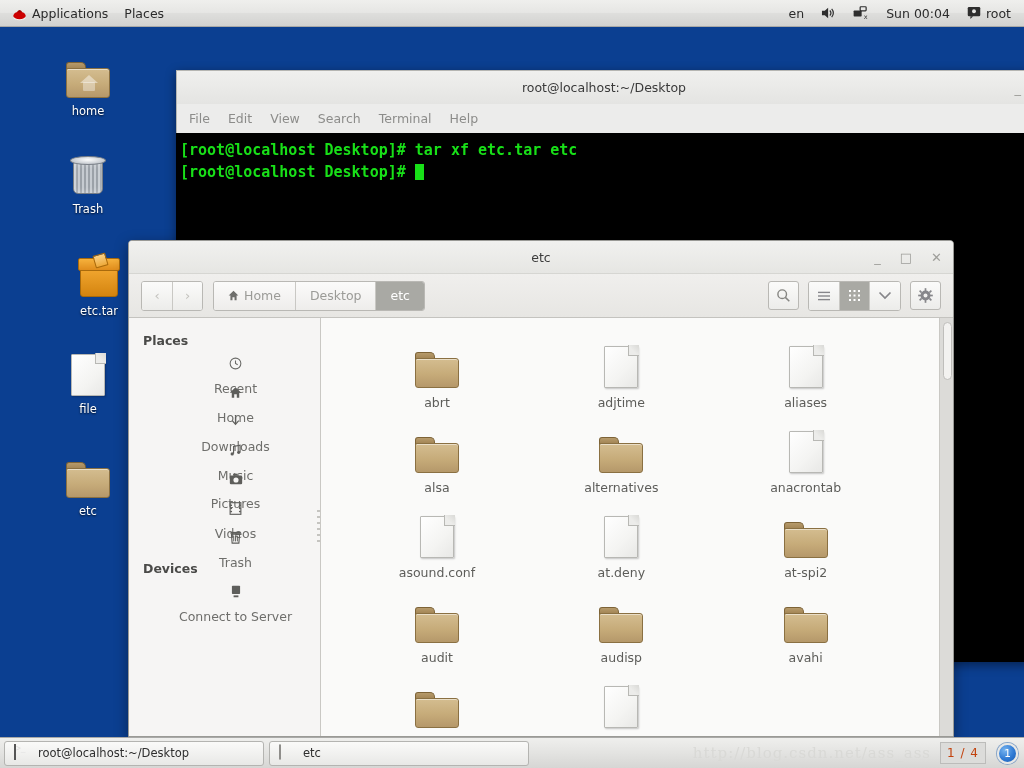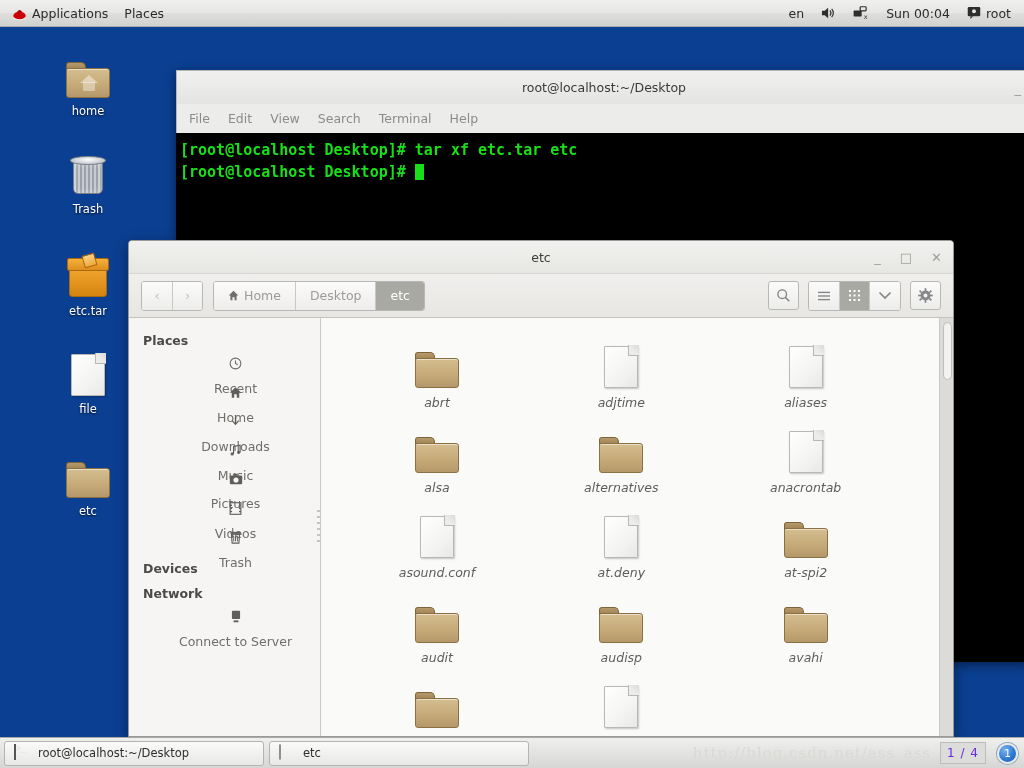--- a/index.html
+++ b/index.html
@@ -204,21 +204,21 @@
   .sb-ico { width: 15px; text-align: center; color: #5e5e5b; font-size: 12px; }
   .splitter-grip {
     position: absolute; right: -1px; top: 50%; transform: translateY(-50%);
     width: 4px; height: 34px;
     background: repeating-linear-gradient(to bottom, #c5c4c0 0 2px, transparent 2px 6px);
   }
 
   #fm-content { flex: 1; background: #fafaf9; position: relative; overflow: hidden; }
   #fm-grid {
     display: grid; grid-template-columns: repeat(3, 1fr);
-    padding: 16px 26px 0 26px; row-gap: 5px; width: 605px; font-style: italic;
+    padding: 16px 26px 0 26px; row-gap: 5px; width: 605px;
   }
   .fitem { width: 180px; text-align: center; cursor: default; padding: 6px 0 4px; }
   .fitem .icowrap { height: 48px; display: flex; align-items: flex-end; justify-content: center; }
   .fitem .fname { margin-top: 7px; font-size: 12.5px; color: #5d5d5a; line-height: 15px; }
 
   #fm-scroll {
     position: absolute; right: 0; top: 0; width: 14px; height: 100%;
     background: #dcdbd8; border-left: 1px solid #c9c8c4;
   }
   #fm-scroll .thumb {
@@ -252,21 +252,21 @@
   .fm-mini::after {
     content:""; position:absolute; left:2px; top:2px; right:2px; bottom:2px;
     background: repeating-linear-gradient(to bottom, #9a9a96 0 1px, transparent 1px 5px);
   }
   #watermark {
     margin-left: auto; font-family: "DejaVu Serif", "Liberation Serif", serif;
     font-size: 15px; color: #d9d9d6; letter-spacing: 1px; white-space: nowrap;
     padding-right: 4px; user-select: none;
   }
   #workspace {
-    font-size: 12px; color: #6d28d9; background: #dcdcda;
+    font-size: 12px; color: #c2410c; background: #dcdcda;
     border: 1px solid #bcbcba; padding: 3px 6px; letter-spacing: 1px;
   }
   #taskcount {
     width: 21px; height: 21px; border-radius: 50%; margin-left: 6px; margin-right: 2px;
     background: radial-gradient(circle at 35% 30%, #77b4ef 0%, #2f7ad4 55%, #1a5bb0 100%);
     border: 2px solid #e8e8e6; color: #fff; font-size: 10.5px;
     display: flex; align-items: center; justify-content: center;
     box-shadow: 0 0 0 1px #8aa7c9;
   }
 </style>
@@ -290,21 +290,21 @@
   <div class="desk-icon" style="left:45px; top:148px;">
     <div class="ico">
       <div class="trash">
           <div class="can"></div>
           <div class="lid"></div>
         </div>
     </div>
     <span class="lbl">Trash</span>
   </div>
 
-  <div class="desk-icon" style="left:45px; top:250px;">
+  <div class="desk-icon" style="left:56px; top:250px;">
     <div class="ico">
       <div class="archive">
           <div class="boxbody"></div>
           <div class="boxtop"></div>
           <div class="flap"></div>
         </div>
     </div>
     <span class="lbl">etc.tar</span>
   </div>
 
@@ -520,21 +520,20 @@
                   <rect x="6.5" y="5.4" width="1.1" height="6.6"></rect>
                   <rect x="8.6" y="5.4" width="1.1" height="6.6"></rect>
                 </g>
               </svg>
           </span>
           <span>Trash</span>
         </div>
 
         <div class="sb-head">Devices</div>
 
-        <div class="sb-head">Network</div>
         <div class="sb-item">
           <span class="sb-ico">
             <svg width="12" height="13" viewBox="0 0 12 14">
                 <rect x="1.6" y="0.8" width="8.8" height="9" rx="0.8" fill="#5e5e5b"></rect>
                 <rect x="3.4" y="11.2" width="5.2" height="2" fill="#5e5e5b"></rect>
               </svg>
           </span>
           <span>Connect to Server</span>
         </div>
 

